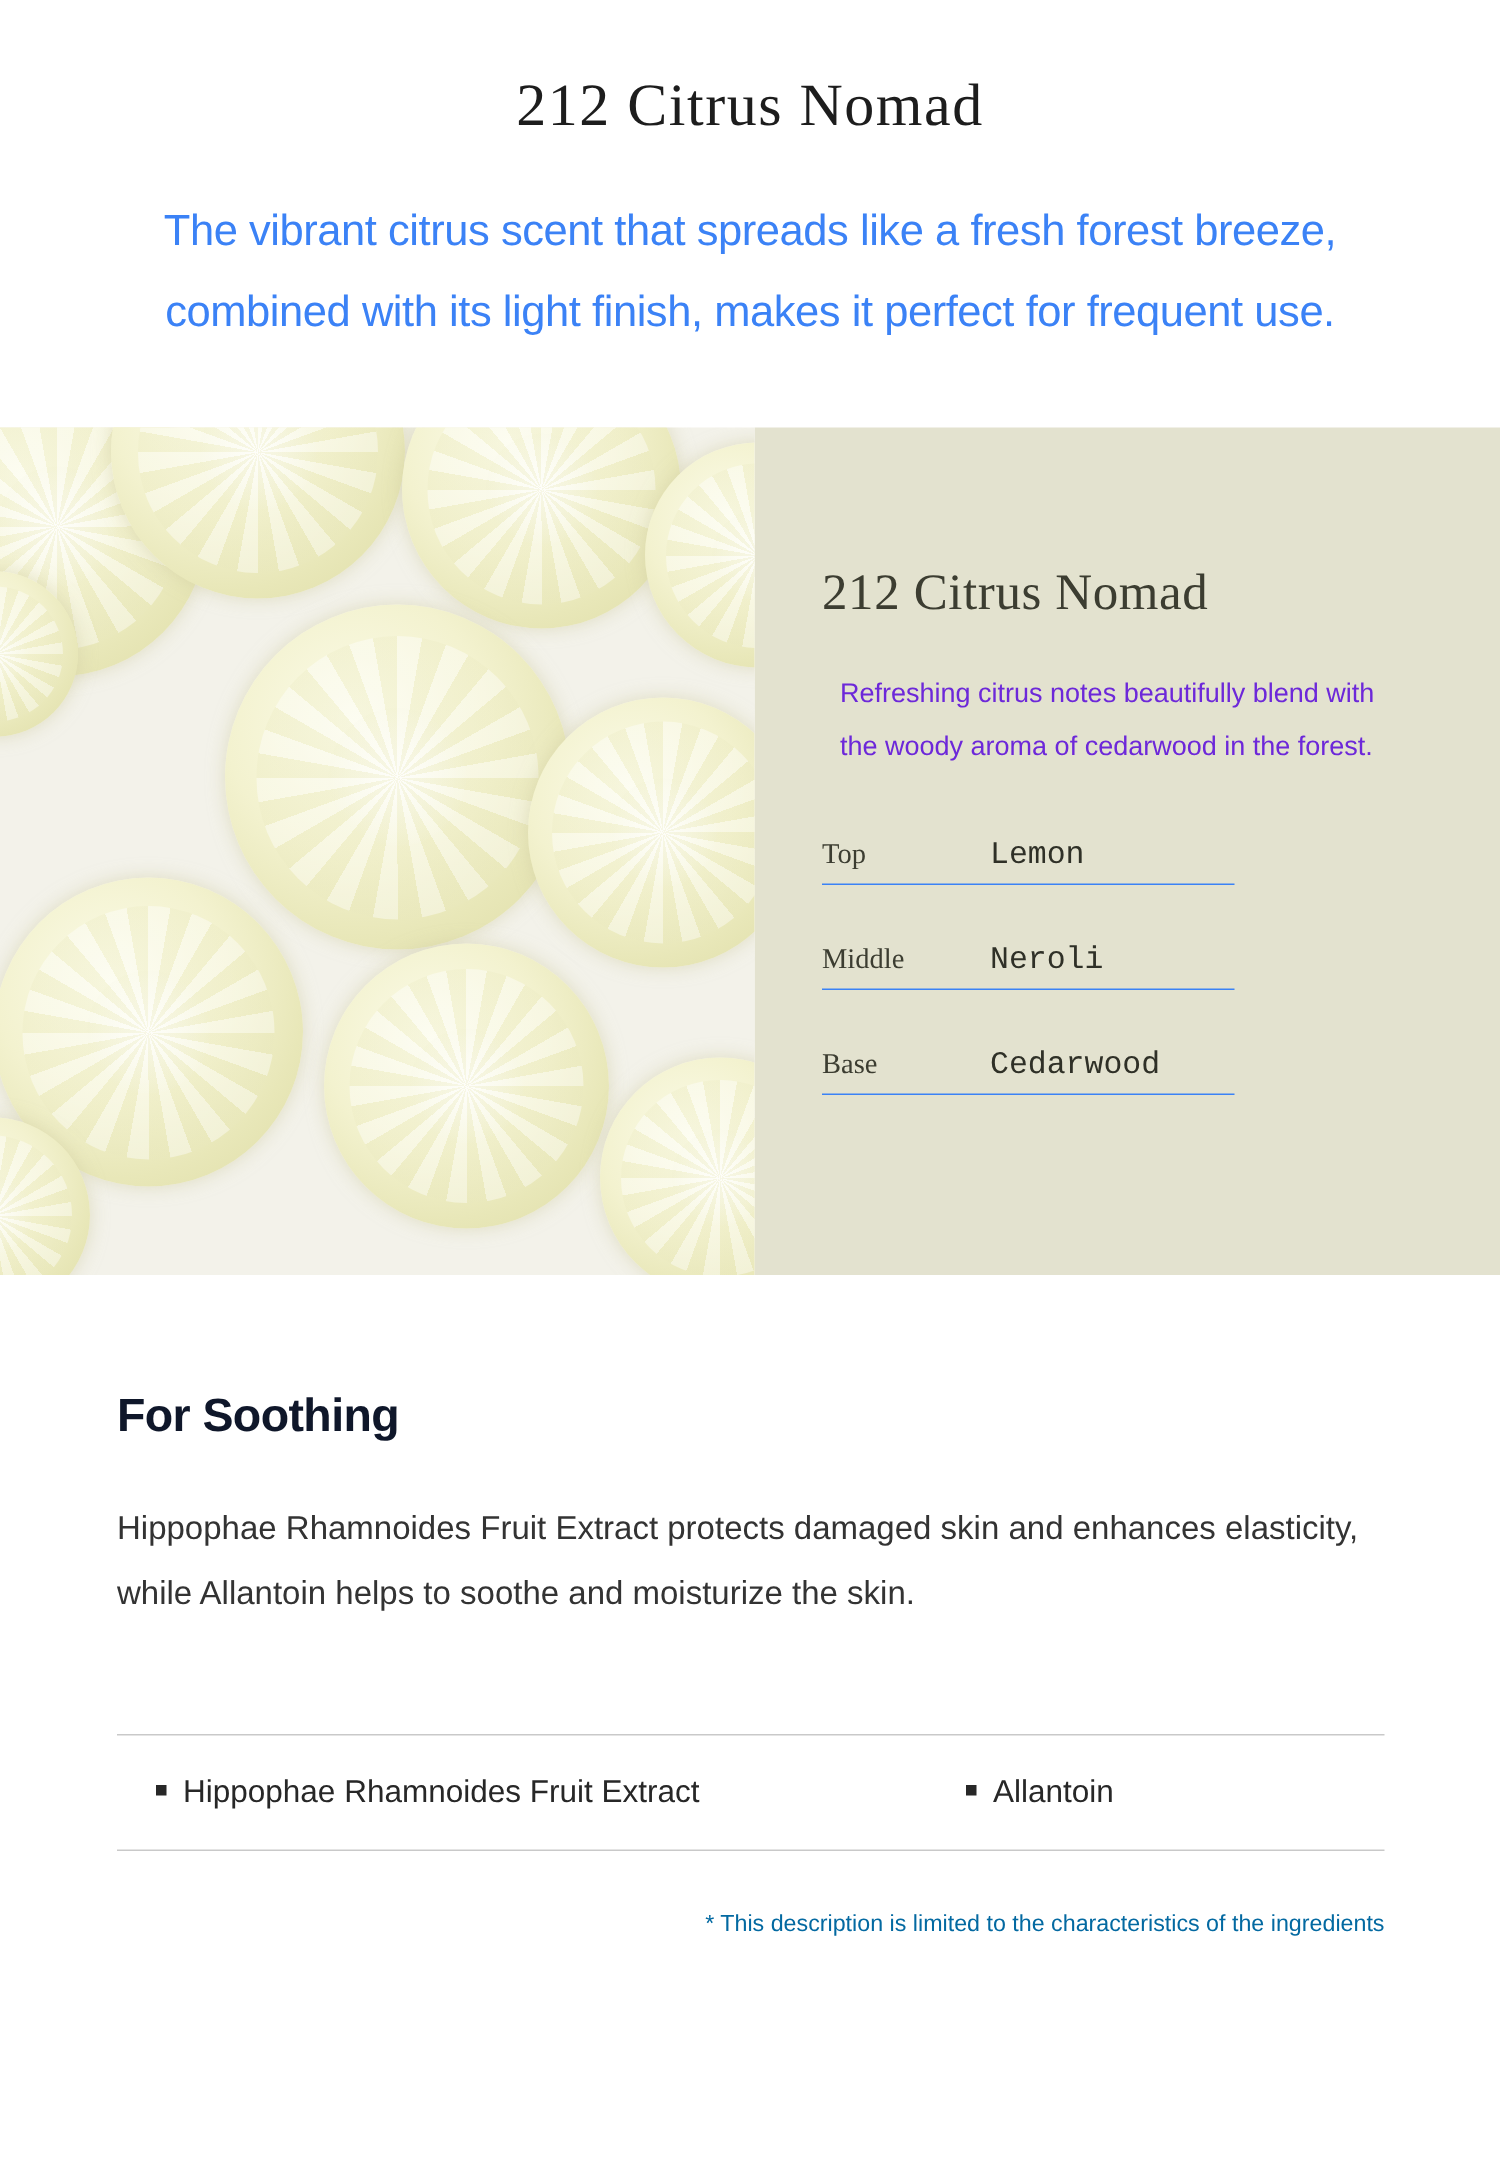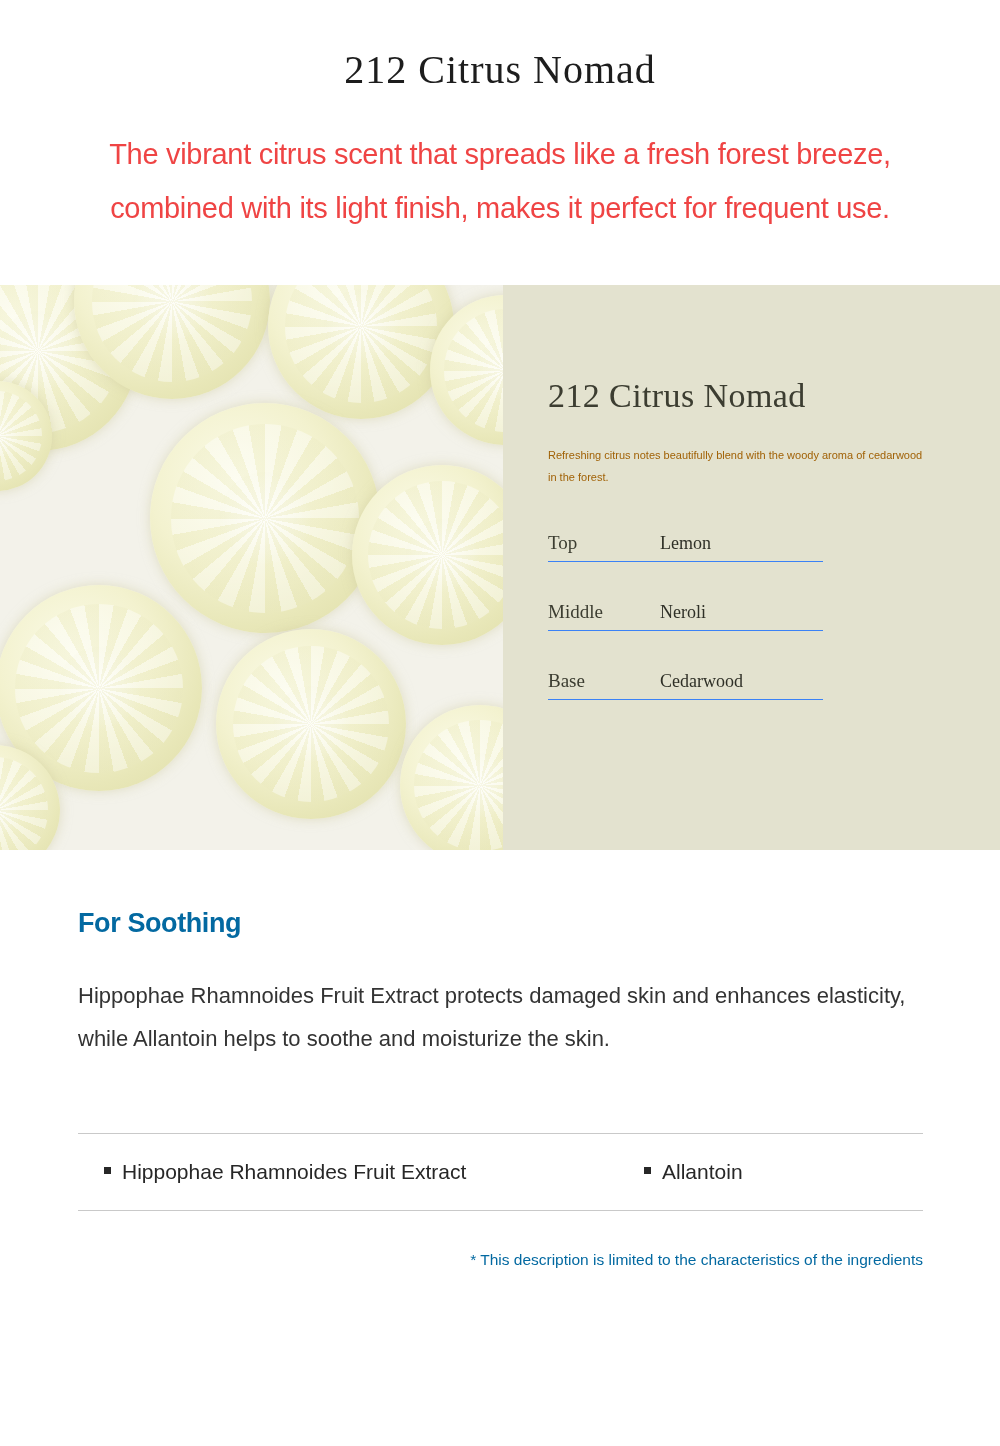--- a/index.html
+++ b/index.html
@@ -26,21 +26,21 @@
     letter-spacing: 1px;
     color: #1d1d1d;
     font-weight: 400;
     margin: 0 0 34px 0;
     line-height: 1.2;
   }
   .hero-desc {
     font-family: "Liberation Sans", sans-serif;
     font-size: 29px;
     line-height: 1.85;
-    color: #ef4444;
+    color: #3b82f6;
     font-weight: 400;
     margin: 0 auto;
     width: 880px;
     letter-spacing: -0.3px;
   }
 
   
   .feature {
     display: flex;
     width: 1000px;
@@ -90,24 +90,24 @@
   .panel-title {
     font-family: "Liberation Serif", serif;
     font-size: 34px;
     color: #3c3d31;
     font-weight: 400;
     letter-spacing: 0.4px;
     margin: 0 0 30px 0;
   }
   .panel-desc {
     font-family: "Liberation Sans", sans-serif;
-    font-size: 11px;
+    font-size: 18px;
     line-height: 1.95;
-    color: #a16207;
-    margin: 0 0 44px 0;
+    color: #6d28d9;
+    margin: 0 0 44px 12px;
     width: 385px;
   }
   .notes {
     width: 275px;
   }
   .note-row {
     display: flex;
     align-items: baseline;
     border-bottom: 1px solid #3b82f6;
     padding-bottom: 7px;
@@ -115,35 +115,35 @@
     margin-top: 39px;
   }
   .note-label {
     font-family: "Liberation Serif", serif;
     font-size: 19px;
     color: #3c3d31;
     width: 112px;
     flex: 0 0 112px;
   }
   .note-value {
-    font-family: Liberation Serif, serif;
-    font-size: 18px;
+    font-family: Liberation Mono, monospace;
+    font-size: 21px;
     color: #2f3027;
   }
 
   
   .soothing {
     padding: 58px 78px 0 78px;
   }
   .soothing-title {
     font-family: "Liberation Sans", sans-serif;
-    font-size: 27px;
+    font-size: 31px;
     font-weight: 700;
-    color: #0369a1;
-    margin: 0 0 36px 0;
+    color: #0f172a;
+    margin: 18px 0 36px 0;
     letter-spacing: -0.4px;
   }
   .soothing-desc {
     font-family: "Liberation Sans", sans-serif;
     font-size: 22px;
     line-height: 1.95;
     color: #333333;
     margin: 0;
     width: 830px;
   }

